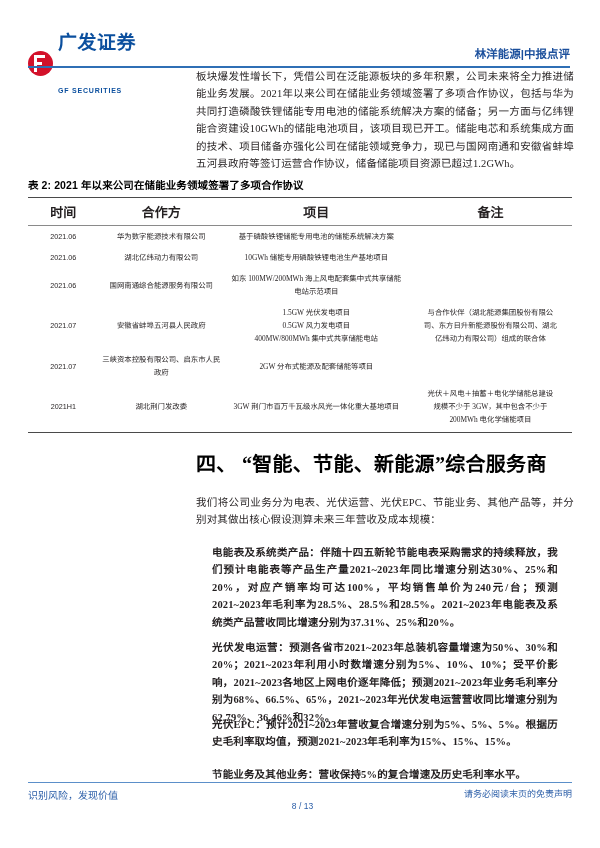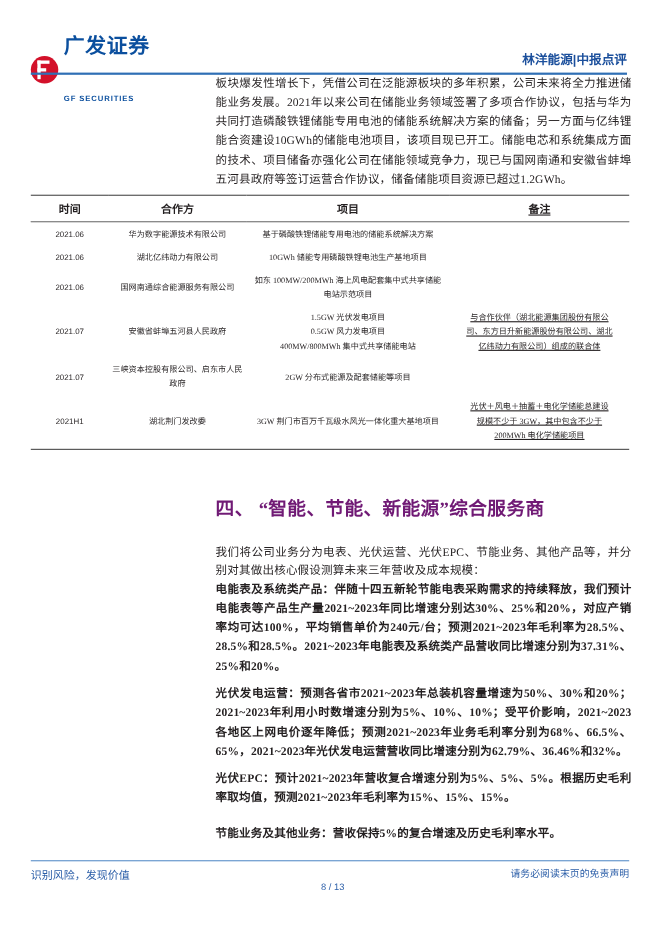--- a/index.html
+++ b/index.html
@@ -120,40 +120,40 @@
     letter-spacing: 0.1px;
   }
   table.data-table {
     width: 100%;
     border-collapse: collapse;
     font-size: 7.4px;
     color: #231f20;
   }
   table.data-table thead th {
     font-weight: bold;
-    font-size: 10px;
+    font-size: 13px;
     padding: 4px 2px;
     border-top: 1.6px solid #4a4a4a;
     border-bottom: 0.8px solid #8a8a8a;
     text-align: center;
     font-family: "Liberation Serif", serif;
   }
   table.data-table tbody td {
     padding: 4px 3px;
     text-align: center;
     vertical-align: middle;
     line-height: 13px;
   }
   table.data-table tbody tr:last-child td {
     padding-bottom: 6px;
   }
   .col-time   { width: 13%; }
   .col-party  { width: 23%; }
   .col-proj   { width: 34%; margin-left: 48px; }
-  .col-remark { width: 30%; text-decoration: underline; }
+  .col-remark { width: 30%; }
   .td-time {
     font-family: "Liberation Sans", sans-serif;
     font-size: 7.2px;
   }
   .cell-lines > div { white-space: nowrap; }
   .table-bottom-rule {
     border-top: 1.6px solid #4a4a4a;
     margin-top: 0px;
   }
   .source-note {
@@ -163,39 +163,39 @@
     letter-spacing: 0.1px;
   }
 
   
   .section-heading {
     position: absolute;
     left: 196px;
     top: 448px;
     width: 380px;
     font-family: "Liberation Serif", serif;
-    font-size: 17px;
-    font-weight: bold;
-    color: #701a75;
+    font-size: 20px;
+    font-weight: bold;
+    color: #000000;
     letter-spacing: 0.3px;
   }
 
   
   .lower-body { position: absolute; left: 196px; width: 378px; }
   .lead-para  { top: 494px; }
   .blk-meter  { top: 528px; }
   .blk-pv     { top: 623px; }
   .blk-epc    { top: 700px; }
   .blk-energy { top: 750px; }
   .blk-para {
     font-size: 10.5px;
     line-height: 17.4px;
     text-align: justify;
     color: #231f20;
-    margin: 0;
+    margin: 16px;
     letter-spacing: 0.15px;
     font-weight: bold;
   }
 
   
   .footer-rule {
     position: absolute;
     left: 28px;
     right: 28px;
     top: 782px;
@@ -241,20 +241,21 @@
   </div>
   <div class="header-right">林洋能源|中报点评</div>
   <div class="header-rule"></div>
 </div>
 
 <div class="content">
   <p class="body-para">板块爆发性增长下，凭借公司在泛能源板块的多年积累，公司未来将全力推进储能业务发展。2021年以来公司在储能业务领域签署了多项合作协议，包括与华为共同打造磷酸铁锂储能专用电池的储能系统解决方案的储备；另一方面与亿纬锂能合资建设10GWh的储能电池项目，该项目现已开工。储能电芯和系统集成方面的技术、项目储备亦强化公司在储能领域竞争力，现已与国网南通和安徽省蚌埠五河县政府等签订运营合作协议，储备储能项目资源已超过1.2GWh。</p>
 </div>
 
 <div class="table-wrap">
+  <div class="table-title">表 2: 2021 年以来公司在储能业务领域签署了多项合作协议</div>
   <table class="data-table">
     <thead>
       <tr>
         <th class="col-time">时间</th>
         <th class="col-party">合作方</th>
         <th class="col-proj">项目</th>
         <th class="col-remark">备注</th>
       </tr>
     </thead>
     <tbody id="table-body">

